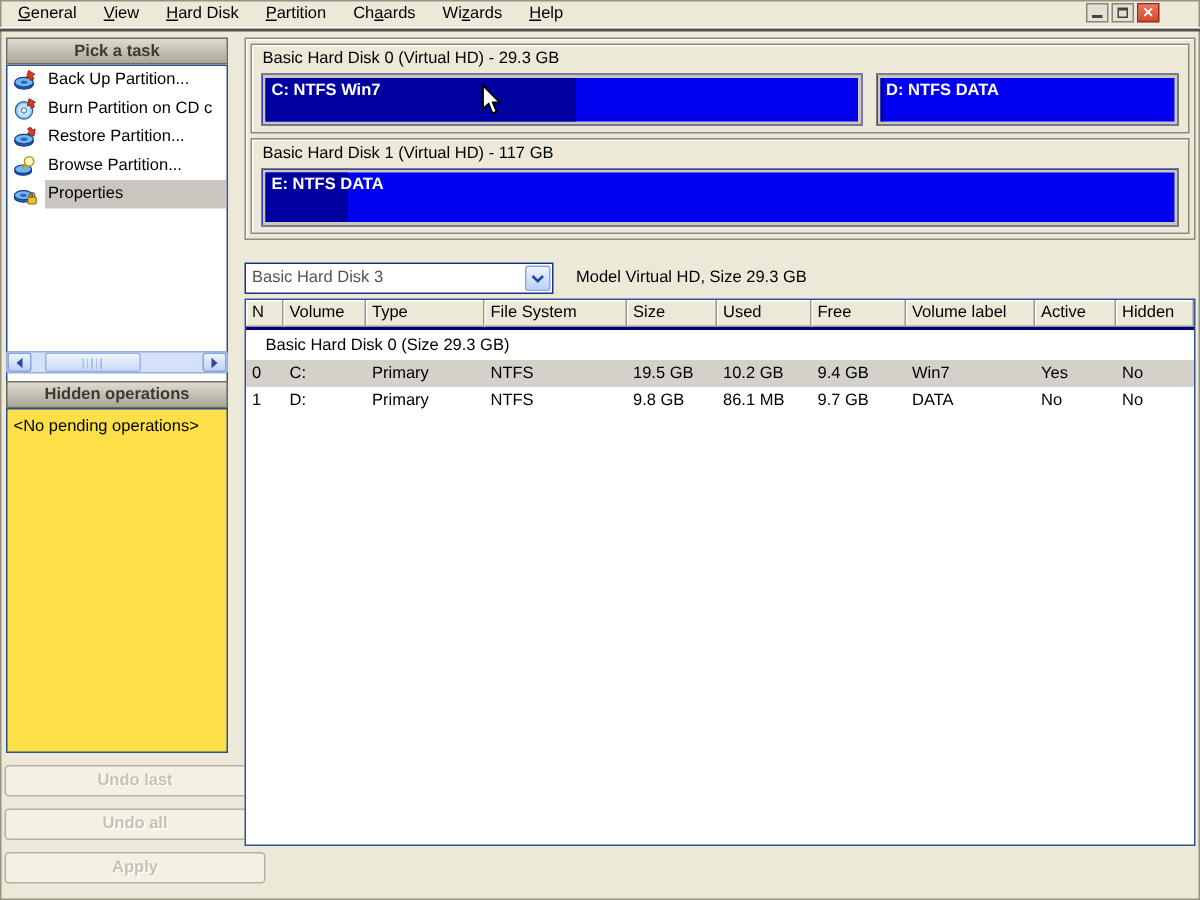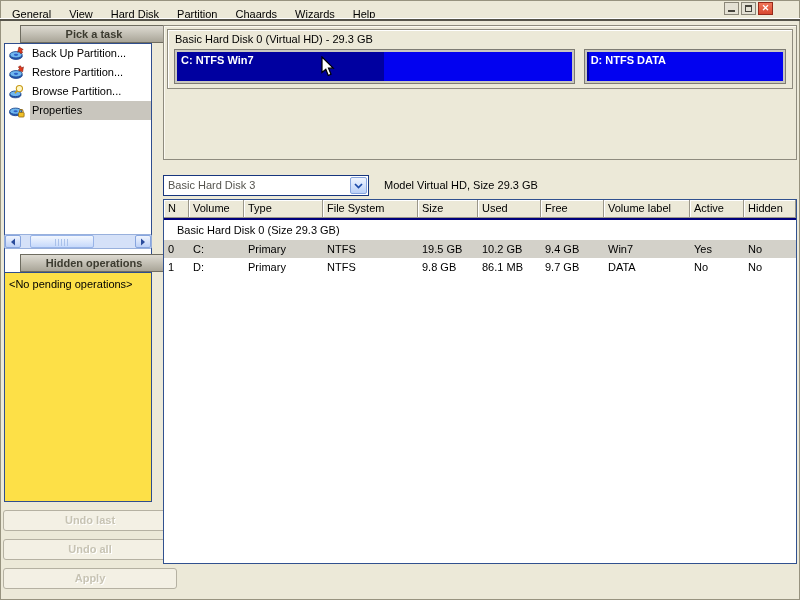--- a/index.html
+++ b/index.html
@@ -2,40 +2,40 @@
 <html style="--background: #ECE9D8; --partition-free: #0202F0; --partition-used: #0000A0; --panel-border: #2F4E8E; --selected-row: #D3D1C9; --selected-task: #C9C6BE; --close-button: #D8472F;"><head>
 <meta charset="utf-8">
 <style>
   * { margin:0; padding:0; box-sizing:border-box; }
   html,body { width:800px; height:600px; }
   body { font-family:"Liberation Sans", sans-serif; font-size:11px; color:#000; }
   .window { position:relative; width:800px; height:600px; background:var(--background,#ECE9D8);
             overflow:hidden; box-shadow: inset 0 0 0 1px #97937F; }
 
   
-  .menubar { position:absolute; top:0; left:0; right:0; height:28px; display:flex;
+  .menubar { position:absolute; top:0; left:0; right:0; height:18px; display:flex;
              align-items:center; padding-left:3px; }
   .menu-item { padding:2px 9px; white-space:nowrap; cursor:default; }
   .mn { text-decoration:underline; }
   .menu-sep { position:absolute; top:18px; left:0; right:0; height:3px;
               background:#56544A; border-top:1px solid #FFFFFF; }
   .win-controls { position:absolute; top:2px; right:27px; display:flex; gap:2px; }
   .wbtn { width:15px; height:13px; border:1px solid #8A8678; background:#E4E1D4;
           display:flex; align-items:flex-end; justify-content:center; cursor:default; }
   .wbtn .minbar { width:7px; height:2px; background:#46443C; margin-bottom:2px; }
   .wbtn .maxbox { width:7px; height:7px; border:1px solid #46443C; border-top-width:2px; margin-bottom:2px; }
   .wbtn.close { background:linear-gradient(#F0765A,var(--close-button,#D8472F));
                 border-color:#97291A; color:#fff; font-weight:bold; font-size:9px;
                 align-items:center; justify-content:center; line-height:1; }
 
   
   .sidebar { position:absolute; left:0; top:21px; width:160px; bottom:0; }
   .panel-header { position:absolute; left:4px; width:148px; height:18px;
                   background:linear-gradient(#DEDBD2,#A9A598); border:1px solid #6E6C60;
-                  text-align:center; line-height:16px; font-weight:bold; color:#3C3B30;margin-left:16px; }
+                  text-align:center; line-height:16px; font-weight:bold; color:#3C3B30; }
   .tasks-header { top:4px; }
   .task-list { position:absolute; left:4px; top:22px; width:148px; height:238px;
                background:#fff; border:1px solid var(--panel-border,#2F4E8E); overflow:hidden; }
   .task { display:flex; align-items:center; height:19px; padding-left:4px; cursor:default; }
   .ticon { width:16px; height:16px; flex:0 0 16px; margin-right:5px; }
   .tlabel { white-space:nowrap; overflow:hidden; flex:1; line-height:19px; padding-left:2px; }
   .task.sel .tlabel { background:var(--selected-task,#C9C6BE); }
 
   .hscroll { position:absolute; left:4px; top:213px; width:148px; height:15px;
              background:#D5E1F8; border:1px solid #98B0DC; border-radius:2px; }
@@ -144,20 +144,31 @@
               <ellipse cx="7" cy="8.8" rx="6.2" ry="3.2" fill="#6FB7F0" stroke="#123A80" stroke-width="0.8"></ellipse>
               <ellipse cx="7" cy="8.8" rx="2.2" ry="1.1" fill="#2E62C8"></ellipse>
               <path d="M10 1 L14.2 3.6 L12.5 4.4 L13.6 6.6 L11.5 7.6 L10.4 5.4 L8.7 6.2 Z" fill="#E03A20" stroke="#801808" stroke-width="0.6"></path>
             </svg>
         </span>
         <span class="tlabel">Back Up Partition...</span>
       </div>
       <div class="task">
         <span class="ticon">
           <svg width="16" height="16" viewBox="0 0 16 16">
+              <circle cx="7" cy="8.6" r="5.8" fill="#8CC8F0" stroke="#2A5AA8" stroke-width="0.8"></circle>
+              <circle cx="7" cy="8.6" r="4.4" fill="#C4E2F8"></circle>
+              <circle cx="7" cy="8.6" r="1.7" fill="#FFFFFF" stroke="#2A5AA8" stroke-width="0.6"></circle>
+              <path d="M10.4 0.8 L14.6 3.2 L13 4 L14 6.2 L12 7.1 L11 4.9 L9.3 5.7 Z" fill="#E03A20" stroke="#801808" stroke-width="0.6"></path>
+            </svg>
+        </span>
+        <span class="tlabel">Burn Partition on CD c</span>
+      </div>
+      <div class="task">
+        <span class="ticon">
+          <svg width="16" height="16" viewBox="0 0 16 16">
               <ellipse cx="7" cy="10.2" rx="6.2" ry="3.2" fill="#2E62C8" stroke="#123A80" stroke-width="0.8"></ellipse>
               <ellipse cx="7" cy="8.8" rx="6.2" ry="3.2" fill="#6FB7F0" stroke="#123A80" stroke-width="0.8"></ellipse>
               <ellipse cx="7" cy="8.8" rx="2.2" ry="1.1" fill="#2E62C8"></ellipse>
               <path d="M13.6 6.8 L9.2 5 L10.8 4 L9.4 1.9 L11.4 0.8 L12.8 2.9 L14.4 1.9 Z" fill="#E03A20" stroke="#801808" stroke-width="0.6"></path>
             </svg>
         </span>
         <span class="tlabel">Restore Partition...</span>
       </div>
       <div class="task">
         <span class="ticon">
@@ -212,20 +223,29 @@
     <div class="disk-section s0">
       <div class="disk-title">Basic Hard Disk 0 (Virtual HD) - 29.3 GB</div>
       <div class="bars">
         <div class="pbar" style="flex-grow: 19.5;">
           <div class="pused" style="width: 52%;"></div>
           <span class="plabel">C: NTFS Win7</span>
         </div>
         <div class="pbar" style="flex-grow: 9.8;">
           <div class="pused" style="width: 1%;"></div>
           <span class="plabel">D: NTFS DATA</span>
+        </div>
+      </div>
+    </div>
+    <div class="disk-section s1">
+      <div class="disk-title">Basic Hard Disk 1 (Virtual HD) - 117 GB</div>
+      <div class="bars">
+        <div class="pbar" style="flex-grow: 117;">
+          <div class="pused" style="width: 9%;"></div>
+          <span class="plabel">E: NTFS DATA</span>
         </div>
       </div>
     </div>
     <svg class="cursor" width="14" height="22" viewBox="0 0 14 22">
       <polygon points="1,1 1,16.5 4.8,13.2 7.3,19.5 10,18.3 7.5,12.2 12.2,12.2" fill="#FFFFFF" stroke="#000000" stroke-width="1.2"></polygon>
     </svg>
   </div>
 
   <div class="selector-row">
     <div class="combo">

